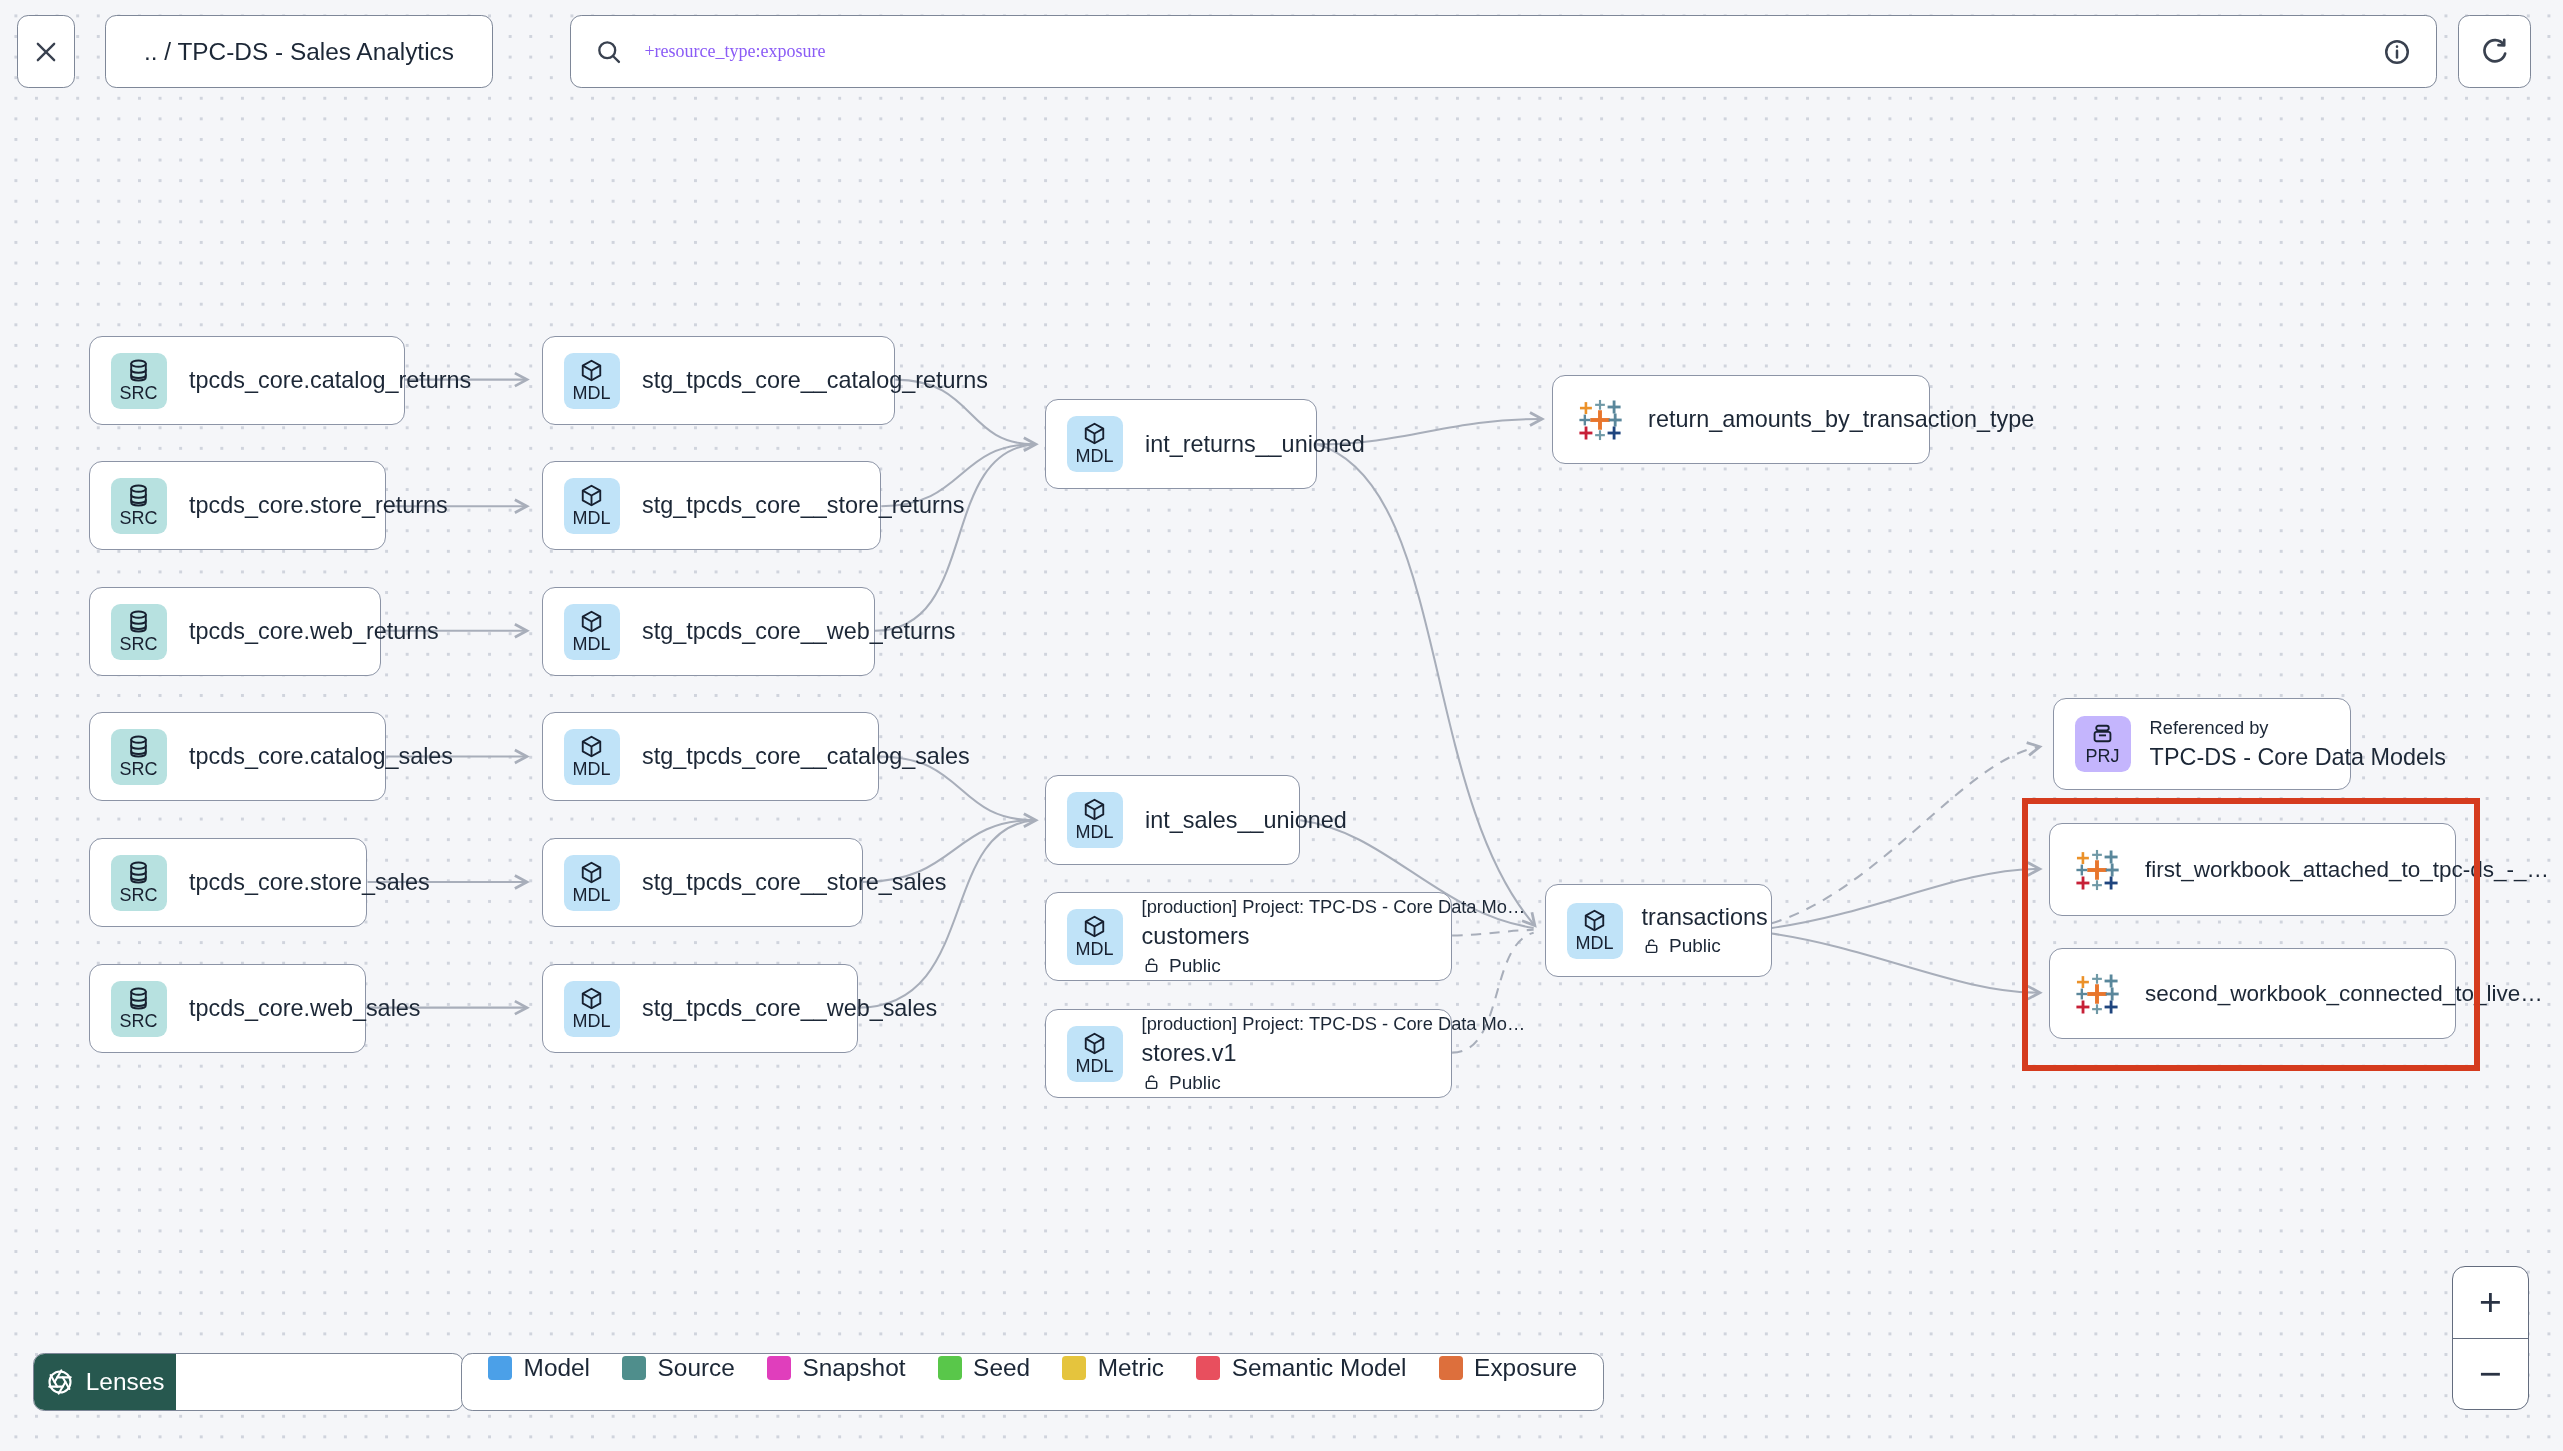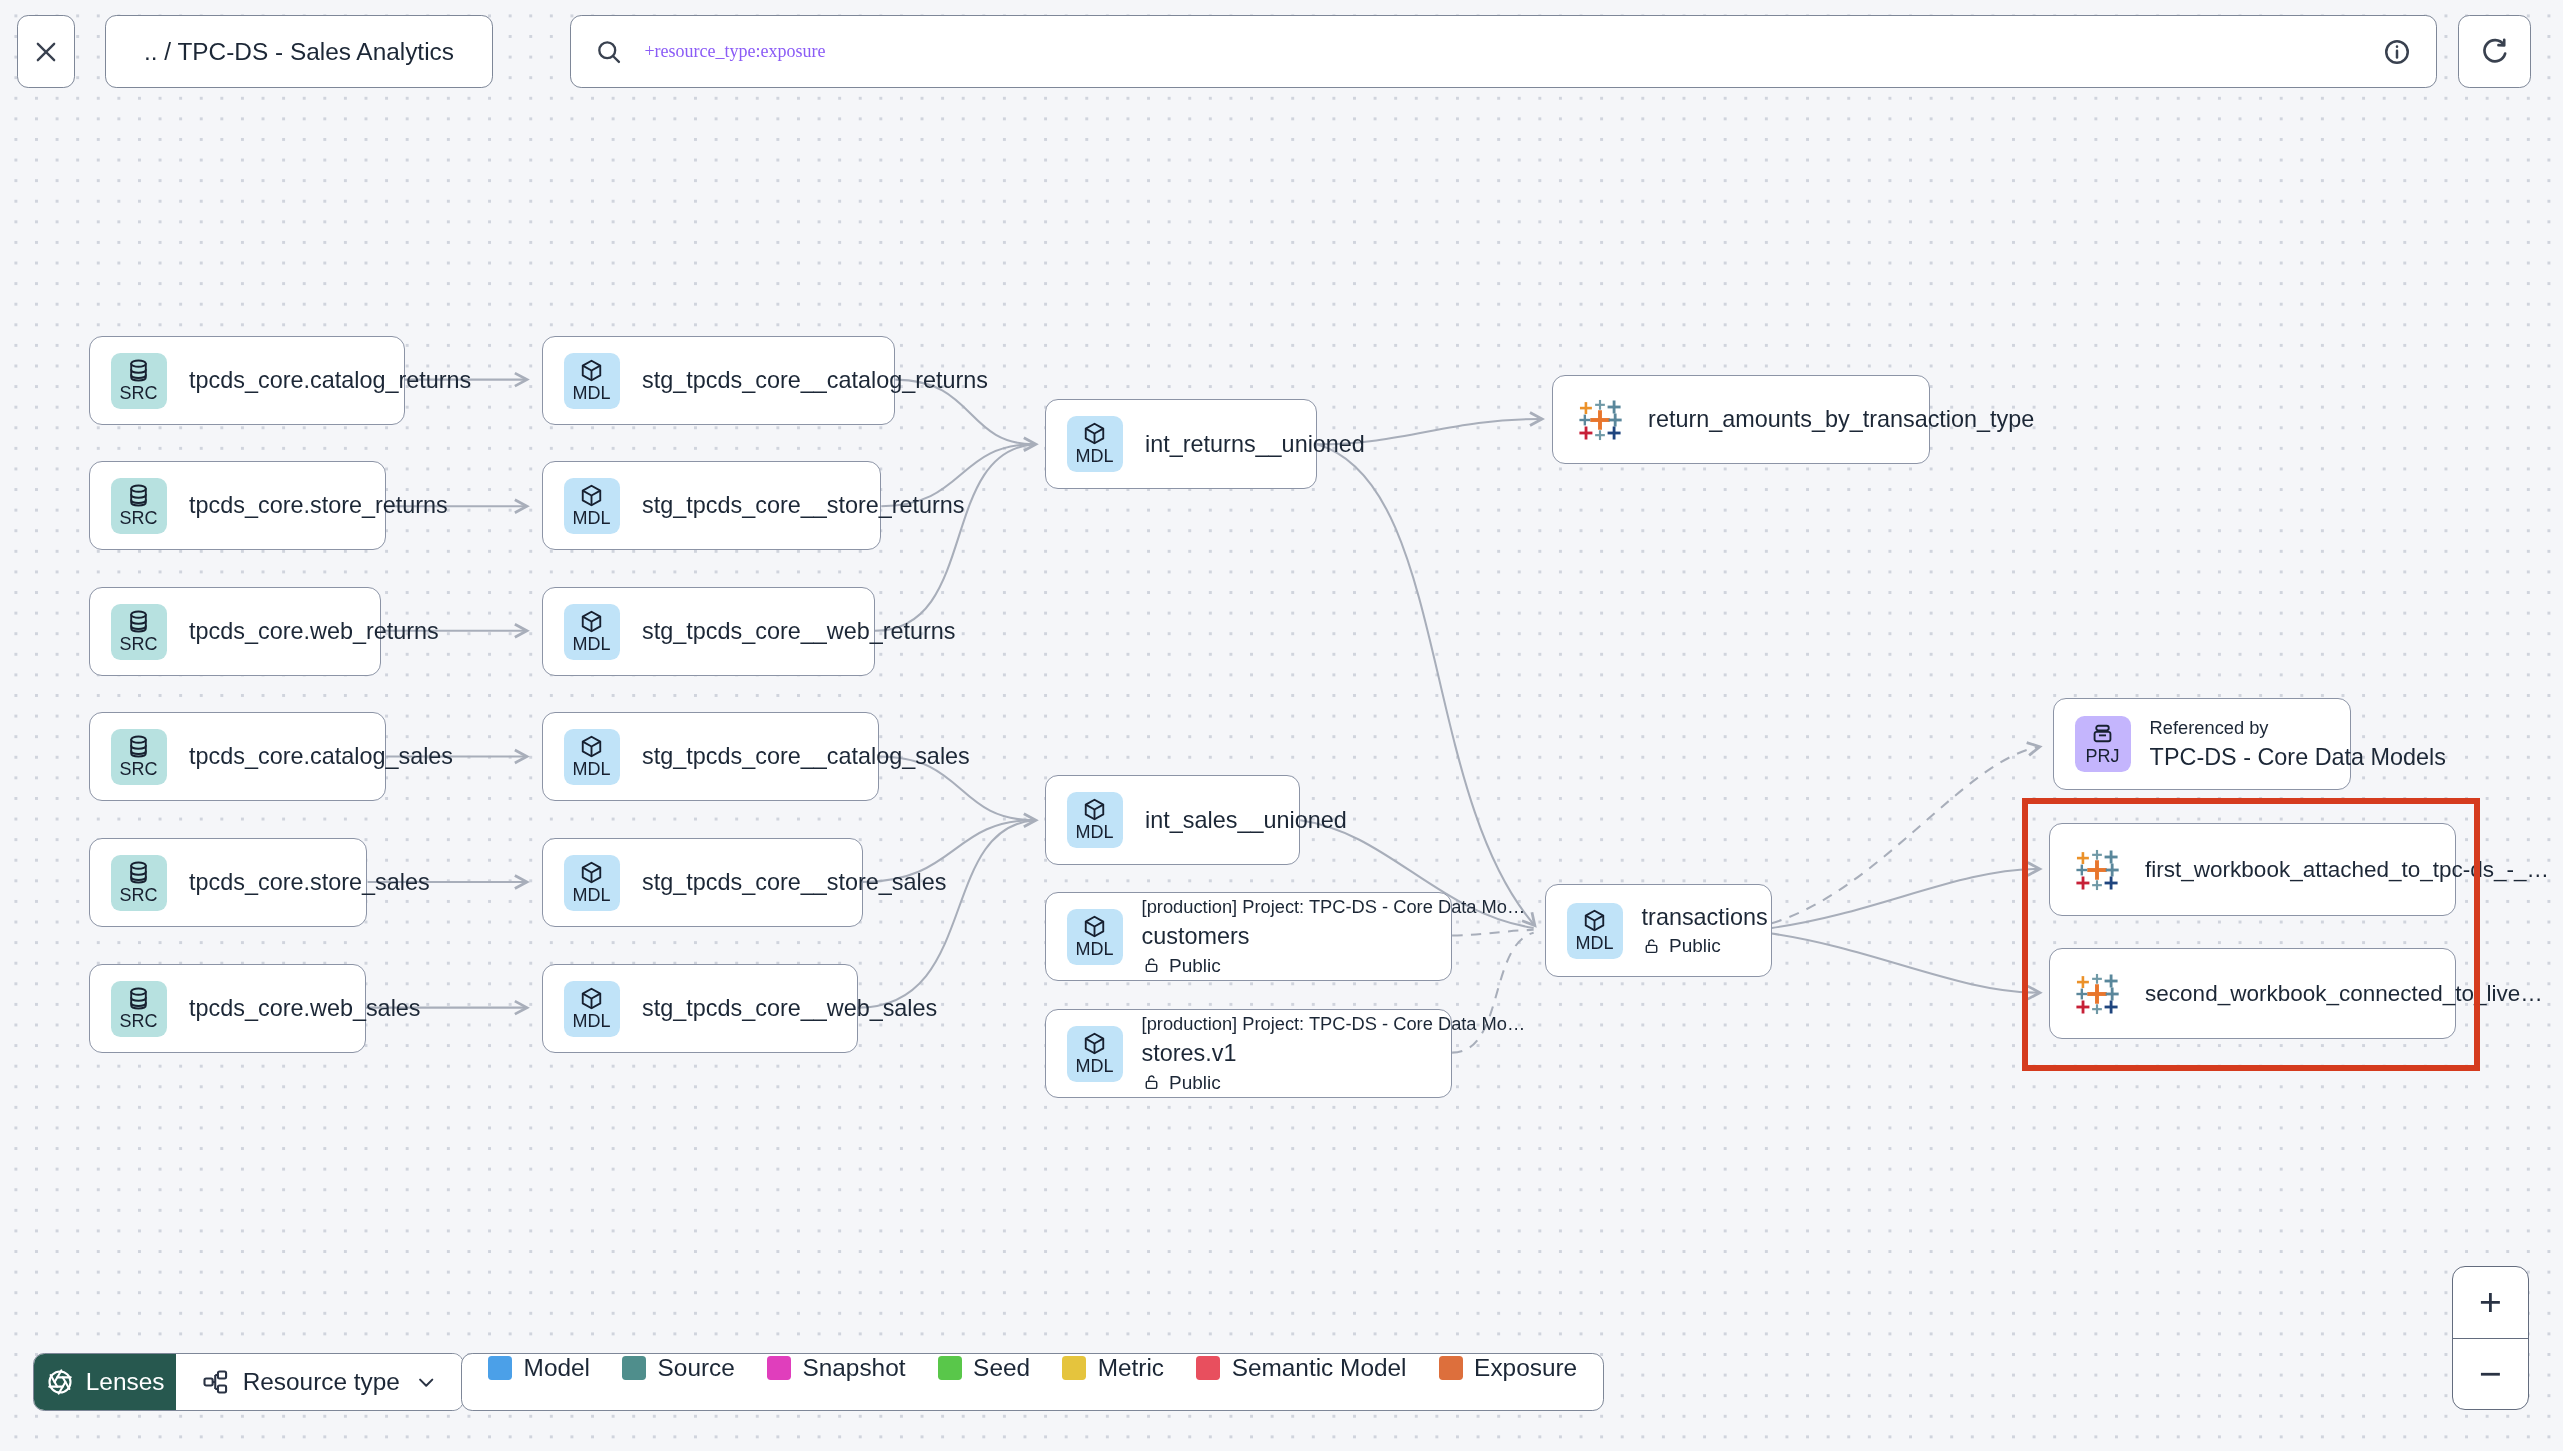--- a/index.html
+++ b/index.html
@@ -392,32 +392,20 @@
         <circle cx="12" cy="12" r="9"></circle>
         <line x1="14.31" y1="8" x2="20.05" y2="17.94"></line>
         <line x1="9.69" y1="8" x2="21.17" y2="8"></line>
         <line x1="7.38" y1="12" x2="13.12" y2="2.06"></line>
         <line x1="9.69" y1="16" x2="3.95" y2="6.06"></line>
         <line x1="14.31" y1="16" x2="2.83" y2="16"></line>
         <line x1="16.62" y1="12" x2="10.88" y2="21.94"></line>
       </svg>
       <span>Lenses</span>
     </div>
-    <div id="restype-btn">
-      <svg width="28" height="28" viewBox="0 0 24 24" fill="none" stroke="#2a3344" stroke-width="1.8" stroke-linejoin="round">
-        <rect x="3" y="9" width="7" height="6" rx="1.4"></rect>
-        <rect x="14.5" y="3" width="7" height="6" rx="1.4"></rect>
-        <rect x="14.5" y="15" width="7" height="6" rx="1.4"></rect>
-        <path d="M10 12 h2.2 M12.2 6 h2.3 M12.2 18 h2.3 M12.2 6 v12"></path>
-      </svg>
-      <span>Resource type</span>
-      <svg width="24.4" height="24.4" viewBox="0 0 24 24" fill="none" stroke="#2a3344" stroke-width="2" stroke-linecap="round" stroke-linejoin="round">
-        <path d="M6 9.5 L12 15.5 L18 9.5"></path>
-      </svg>
-    </div>
   </div>
 
   <div id="legend">
     <span class="litem">
       <span class="lswatch" style="background: rgb(75, 160, 232);"></span>
       <span>Model</span>
     </span>
     <span class="litem">
       <span class="lswatch" style="background: rgb(79, 142, 140);"></span>
       <span>Source</span>

